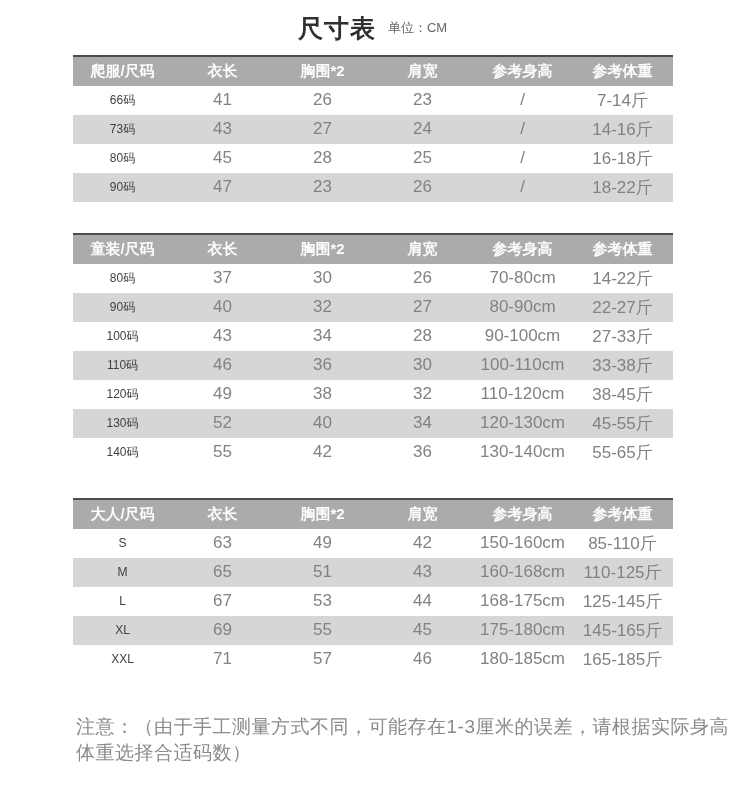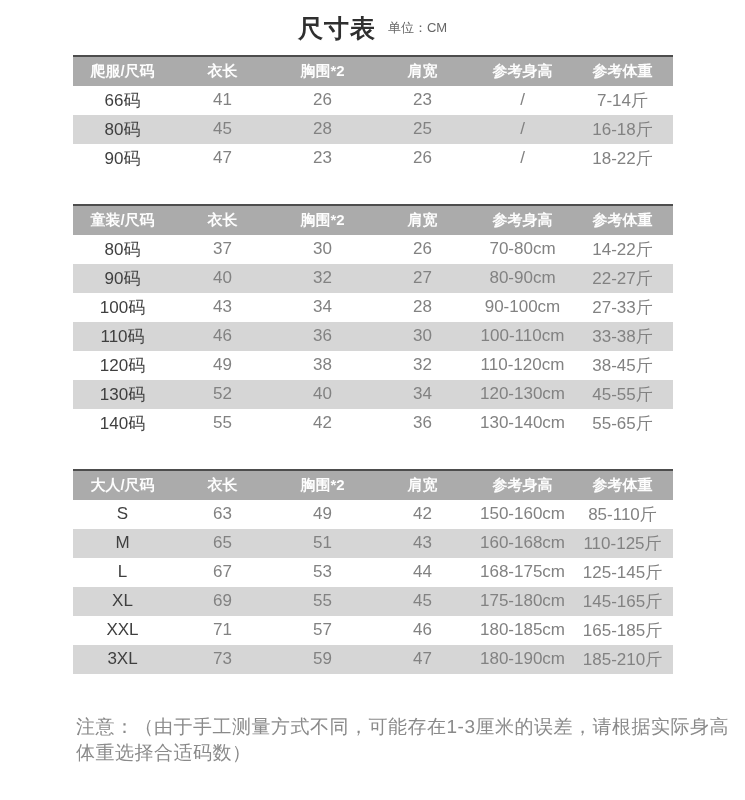--- a/index.html
+++ b/index.html
@@ -55,21 +55,21 @@
   }
   table.size-table td {
     text-align: center;
     color: var(--cell-text, #828282);
     font-size: 17px;
     height: 29px;
     padding: 0;
   }
   table.size-table td.row-label {
     color: var(--label-text, #3f3f3f);
-    font-size: 17px;
+    font-size: 12px;
   }
   table.size-table tbody tr:nth-child(even) {
     background: var(--row-alt-bg, #d6d6d6);
   }
   .note {
     margin: 40px 0 0 76px;
     font-size: 19px;
     color: var(--note-text, #8a8a8a);
     letter-spacing: 0.5px;
   }
@@ -96,20 +96,28 @@
       <tbody>
         <tr>
           <td class="row-label">66码</td>
           <td>41</td>
           <td>26</td>
           <td>23</td>
           <td>/</td>
           <td>7-14斤</td>
         </tr>
         <tr>
+          <td class="row-label">73码</td>
+          <td>43</td>
+          <td>27</td>
+          <td>24</td>
+          <td>/</td>
+          <td>14-16斤</td>
+        </tr>
+        <tr>
           <td class="row-label">80码</td>
           <td>45</td>
           <td>28</td>
           <td>25</td>
           <td>/</td>
           <td>16-18斤</td>
         </tr>
         <tr>
           <td class="row-label">90码</td>
           <td>47</td>
@@ -235,25 +243,17 @@
           <td>145-165斤</td>
         </tr>
         <tr>
           <td class="row-label">XXL</td>
           <td>71</td>
           <td>57</td>
           <td>46</td>
           <td>180-185cm</td>
           <td>165-185斤</td>
         </tr>
-        <tr>
-          <td class="row-label">3XL</td>
-          <td>73</td>
-          <td>59</td>
-          <td>47</td>
-          <td>180-190cm</td>
-          <td>185-210斤</td>
-        </tr>
       </tbody>
     </table>
 
   <div class="note">注意：（由于手工测量方式不同，可能存在1-3厘米的误差，请根据实际身高体重选择合适码数）</div>
 </div>
 
 </body></html>

